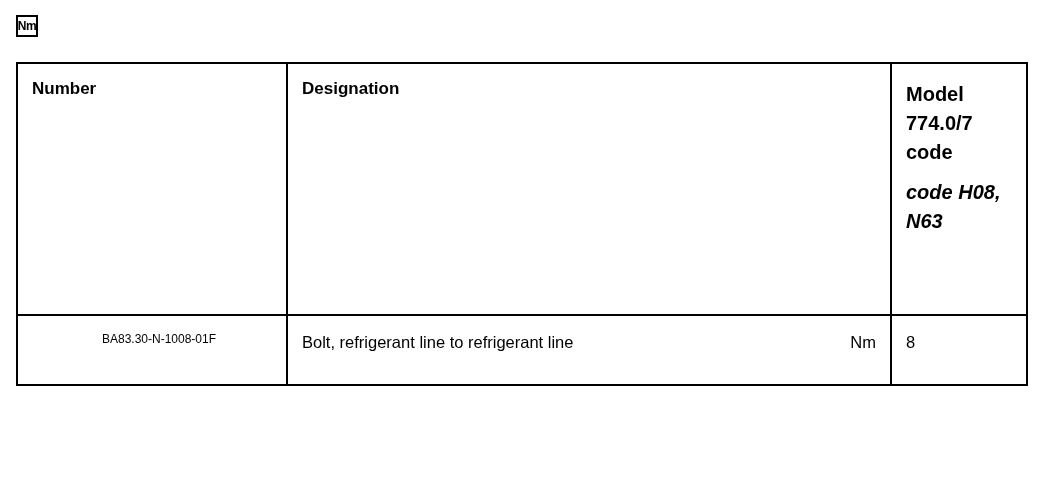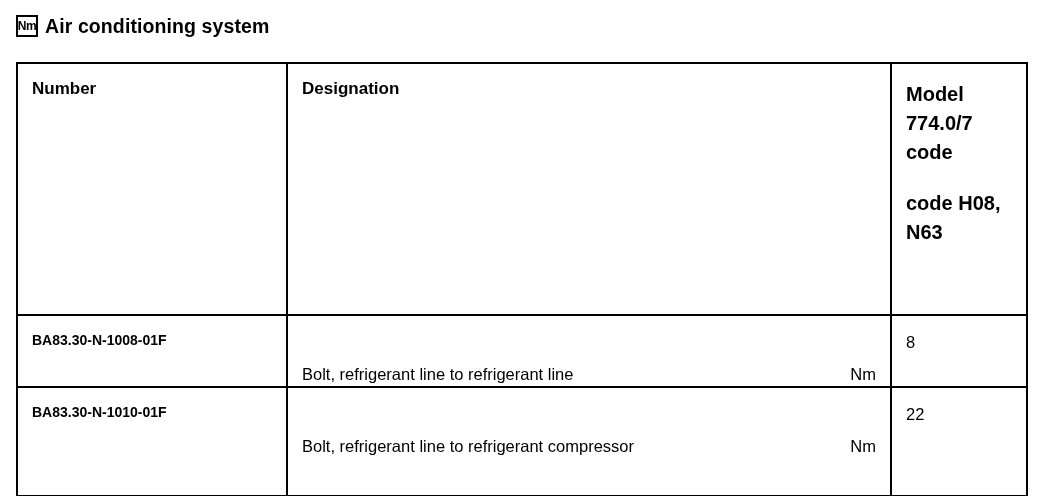--- a/index.html
+++ b/index.html
@@ -75,43 +75,44 @@
     font-weight: bold;
     line-height: 1.0;
   }
   .hdr-model-inner {
     padding: 16px 0 0 14px;
     font-size: 20px;
     font-weight: bold;
     line-height: 1.45;
   }
   .hdr-model-inner .block2 {
-    margin-top: 22px;
+    margin-top: 11px;
+    font-style: italic;
   }
 
   
   .cell-number {
     padding: 15px 0 0 14px;
-    font-size: 14px;
-    font-weight: bold;
+    font-size: 12px;
+    font-weight: normal;
     line-height: 1.35;
     white-space: nowrap;
+    text-align: center;
   }
   .cell-desig {
     padding: 15px 14px 0 14px;
     font-size: 16.5px;
     line-height: 1.38;
     position: relative;
   }
   .desig-flex {
     display: flex;
     align-items: flex-start;
     justify-content: space-between;
     gap: 20px;
-    margin-top: 32px;
   }
   .desig-text {
     flex: 1 1 auto;
     max-width: 480px;
   }
   .unit-label {
     flex: 0 0 auto;
     font-size: 16.5px;
     white-space: nowrap;
   }
@@ -124,21 +125,20 @@
   .row-1 td { height: 68px; }
   .row-2 td { height: 107px; }
 </style>
 </head>
 <body>
 
 <div class="title-row">
   <div class="nm-badge">
     <span>Nm</span>
   </div>
-  <div class="title-text">Air conditioning system</div>
 </div>
 
 <table class="torque-table">
   <colgroup>
     <col class="col-number">
     <col class="col-desig">
     <col class="col-model">
   </colgroup>
   <tbody>
     <tr>
@@ -173,30 +173,14 @@
             <div class="desig-text">Bolt, refrigerant line to refrigerant line</div>
             <div class="unit-label">Nm</div>
           </div>
         </div>
       </td>
       <td>
         <div class="cell-value">8</div>
       </td>
     </tr>
 
-    <tr class="row-2">
-      <td>
-        <div class="cell-number">BA83.30-N-1010-01F</div>
-      </td>
-      <td>
-        <div class="cell-desig">
-          <div class="desig-flex">
-            <div class="desig-text">Bolt, refrigerant line to refrigerant compressor</div>
-            <div class="unit-label">Nm</div>
-          </div>
-        </div>
-      </td>
-      <td>
-        <div class="cell-value">22</div>
-      </td>
-    </tr>
   </tbody>
 </table>
 
 </body></html>

